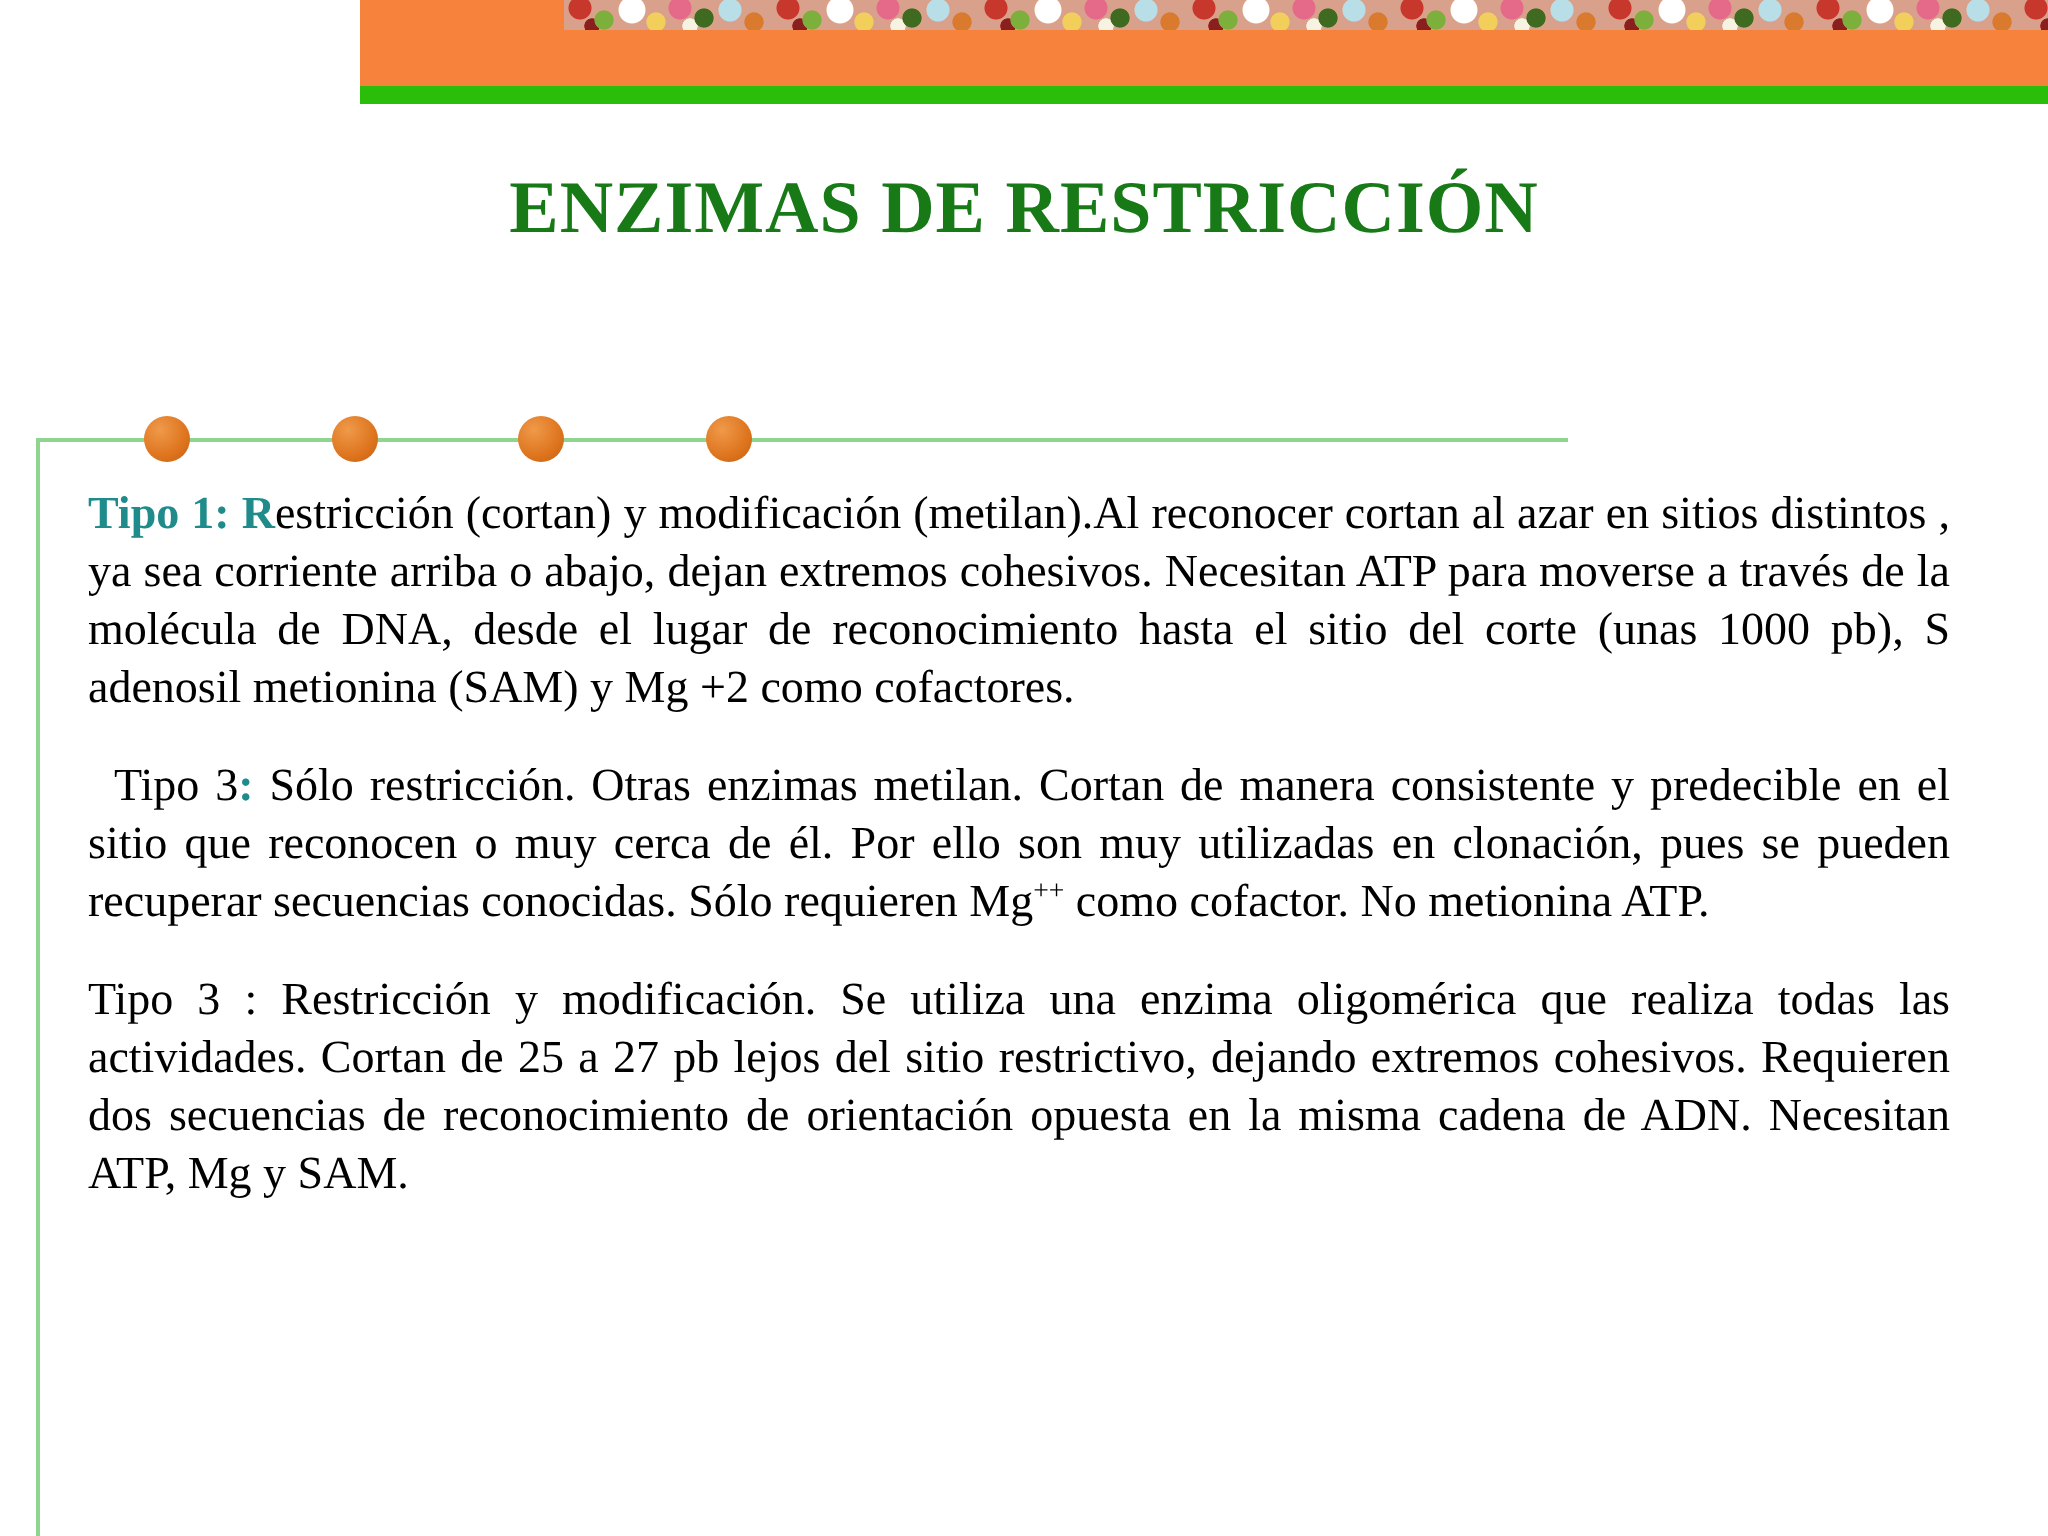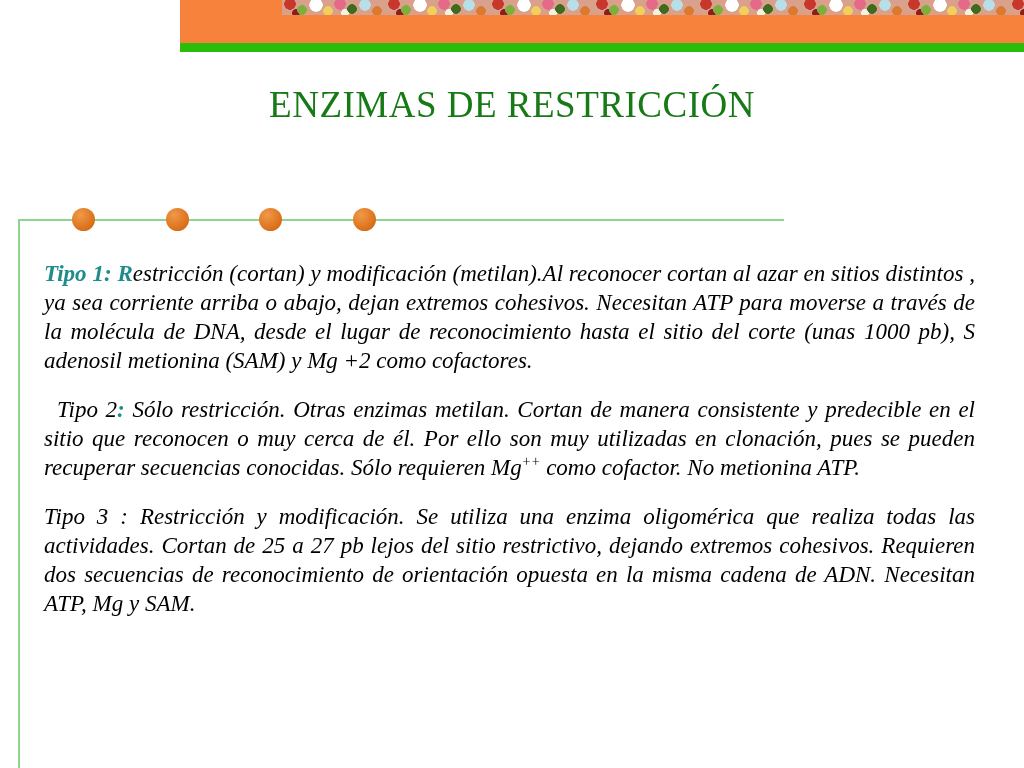--- a/index.html
+++ b/index.html
@@ -46,21 +46,21 @@
   }
 
   
   .title {
     position: absolute;
     left: 0; top: 83px;
     width: 1024px;
     margin: 0;
     text-align: center;
     font-size: 37px;
-    font-weight: normal;
+    font-weight: bold;
     letter-spacing: 0.5px;
     color: #177A17;
   }
 
   
   .h-line {
     position: absolute;
     left: 18px; top: 219px;
     width: 766px; height: 2px;
     background: #8FD48F;
@@ -83,26 +83,25 @@
   .dot3 { left: 259px; }
   .dot4 { left: 353px; }
 
   
   .content {
     position: absolute;
     left: 44px; top: 242px;
     width: 931px;
   }
   .para {
-    margin: 17px 0 20px 0;
+    margin: 0 0 20px 0;
     font-size: 23px;
     line-height: 29px;
     text-align: justify;
     color: #000000;
-    font-style: italic;
   }
   .para.indented { text-indent: 13px; }
   .teal { color: #1F8B8B; }
   .bold { font-weight: bold; }
   .para sup {
     font-size: 60%;
     line-height: 0;
     vertical-align: super;
   }
 </style>
@@ -121,18 +120,18 @@
   <div class="h-line"></div>
   <div class="v-line"></div>
   <div class="dot dot1"></div>
   <div class="dot dot2"></div>
   <div class="dot dot3"></div>
   <div class="dot dot4"></div>
 
   <div class="content">
     <p class="para"><span class="teal bold">Tipo 1: R</span><span>estricción (cortan) y modificación (metilan).Al reconocer cortan al azar en sitios distintos , ya sea corriente arriba o abajo, dejan  extremos cohesivos. Necesitan ATP para moverse a través de la molécula de DNA, desde el lugar de reconocimiento hasta el sitio del corte (unas 1000 pb), S adenosil metionina (SAM)  y Mg +2 como cofactores.</span></p>
 
-    <p class="para indented"><span>Tipo 2</span><span class="teal bold">:</span><span> Sólo restricción. Otras enzimas metilan. Cortan de manera consistente y predecible en el sitio que reconocen o muy cerca de él. Por ello son muy utilizadas en clonación, pues se pueden recuperar secuencias conocidas. Sólo requieren Mg</span><sup>++</sup><span> como cofactor.  No metionina ATP.</span></p>
+    <p class="para indented"><span>Tipo 3</span><span class="teal bold">:</span><span> Sólo restricción. Otras enzimas metilan. Cortan de manera consistente y predecible en el sitio que reconocen o muy cerca de él. Por ello son muy utilizadas en clonación, pues se pueden recuperar secuencias conocidas. Sólo requieren Mg</span><sup>++</sup><span> como cofactor.  No metionina ATP.</span></p>
 
     <p class="para"><span>Tipo 3 : Restricción y modificación. Se utiliza una enzima oligomérica que realiza todas las actividades. Cortan de 25 a 27 pb lejos del sitio restrictivo, dejando extremos cohesivos. Requieren dos secuencias de reconocimiento de orientación opuesta en la misma cadena de ADN. Necesitan ATP, Mg y SAM.</span></p>
   </div>
 
 </div>
 
 </body></html>

